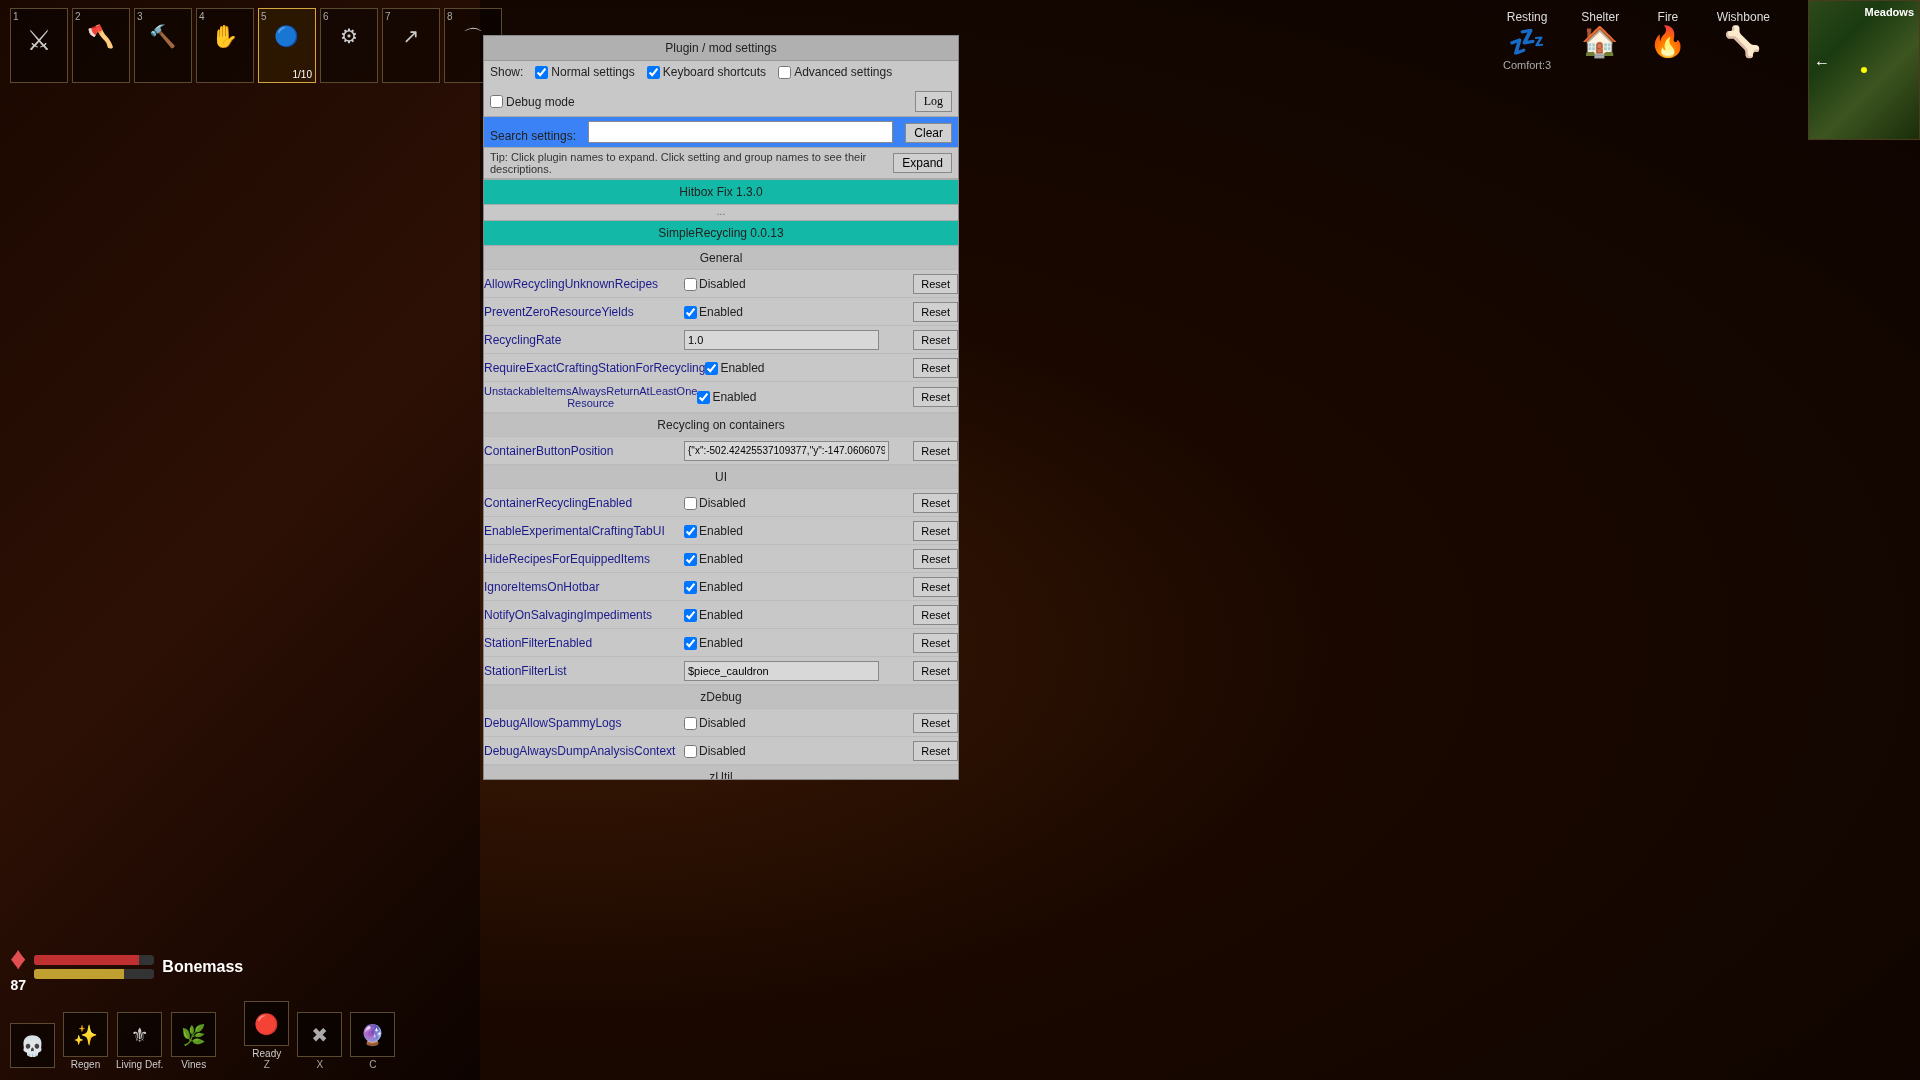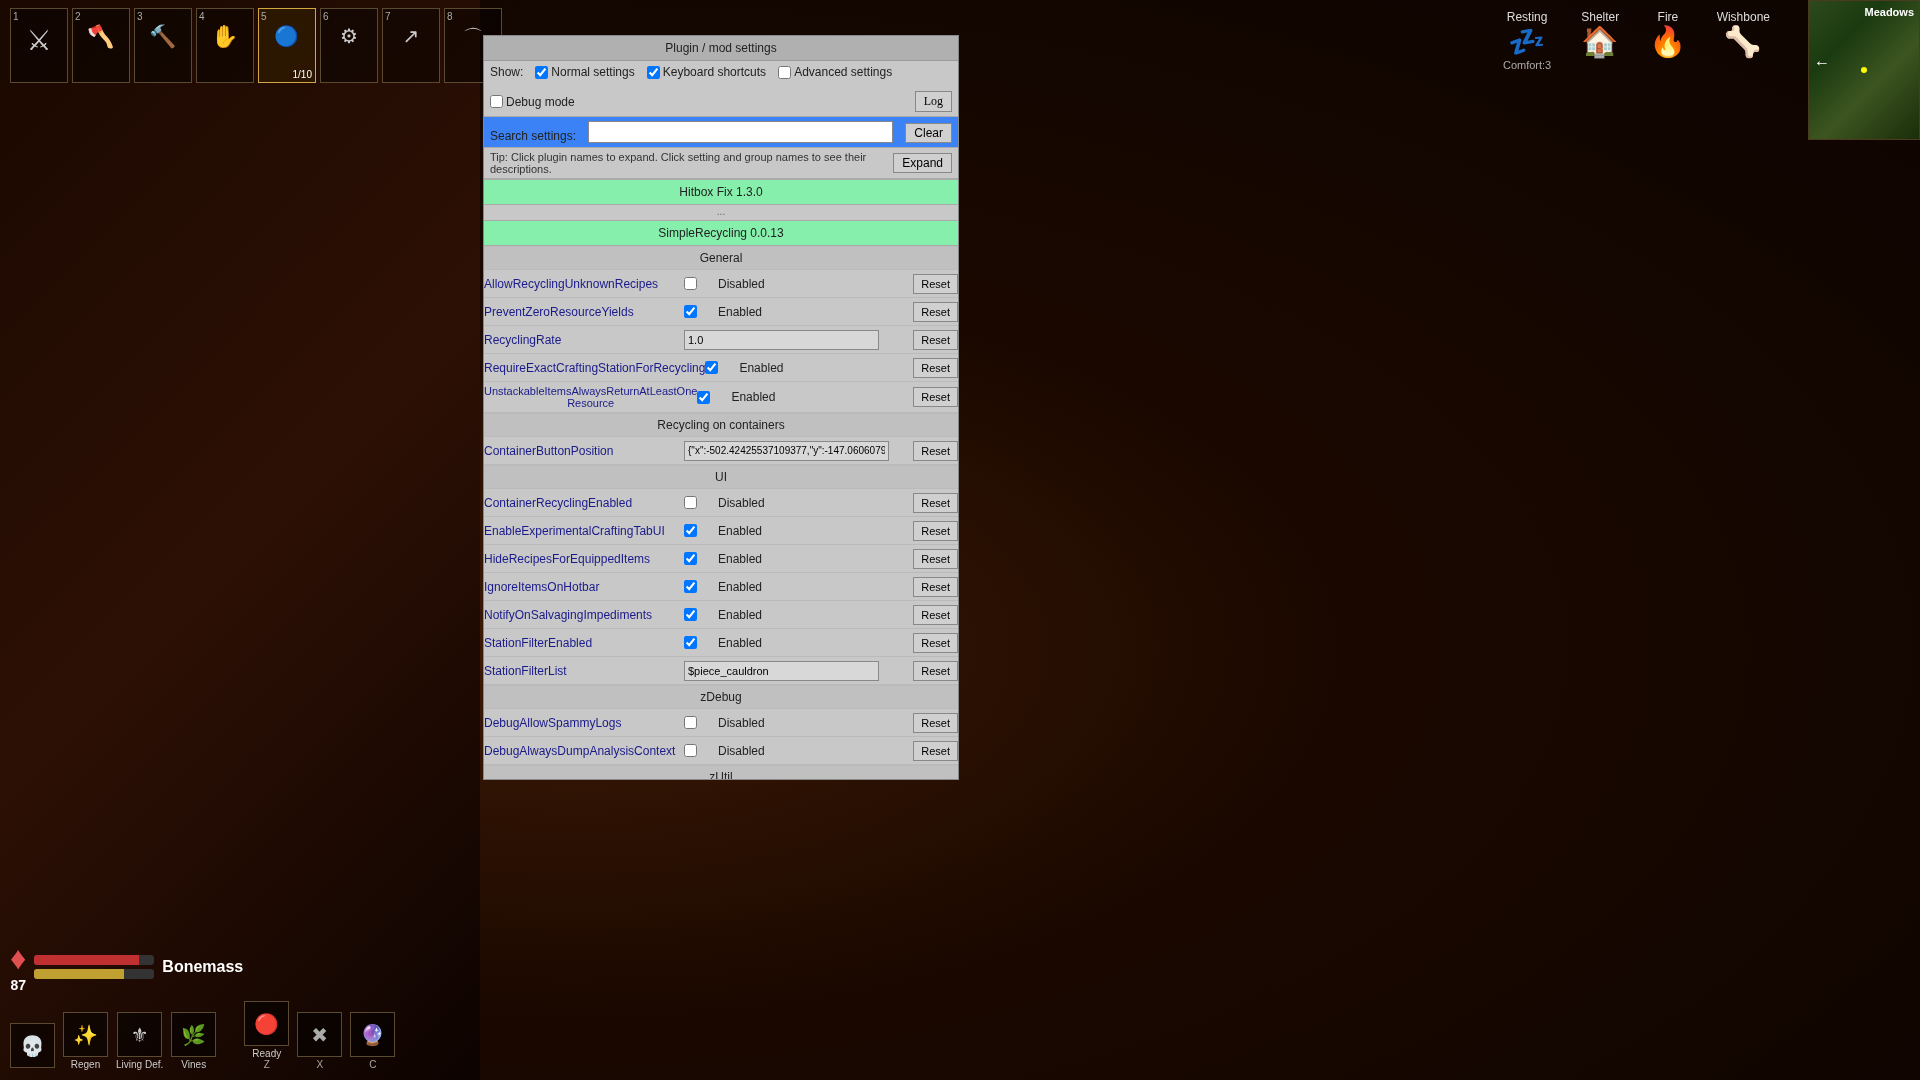--- a/index.html
+++ b/index.html
@@ -359,21 +359,21 @@
       background: #888;
       border: 1px solid #666;
     }
 
     
     .plugin-section {
       margin-bottom: 2px;
     }
 
     .plugin-header {
-      background: #86efac;
+      background: #14b8a6;
       text-align: center;
       padding: 5px;
       font-size: 12px;
       color: #222;
       border-top: 1px solid #aaa;
       border-bottom: 1px solid #aaa;
       cursor: pointer;
     }
 
     .plugin-dots {
@@ -409,22 +409,22 @@
 
     .setting-value {
       flex: 1;
       display: flex;
       align-items: center;
       gap: 4px;
     }
 
     .setting-checkbox-label {
       display: flex;
-      align-items: center;
-      gap: 21px;
+      align-items: flex-end;
+      gap: 2px;
       font-size: 12px;
       color: #222;
     }
 
     .setting-checkbox-label input {
       margin: 0;
     }
 
     .setting-text-input {
       width: 195px;

